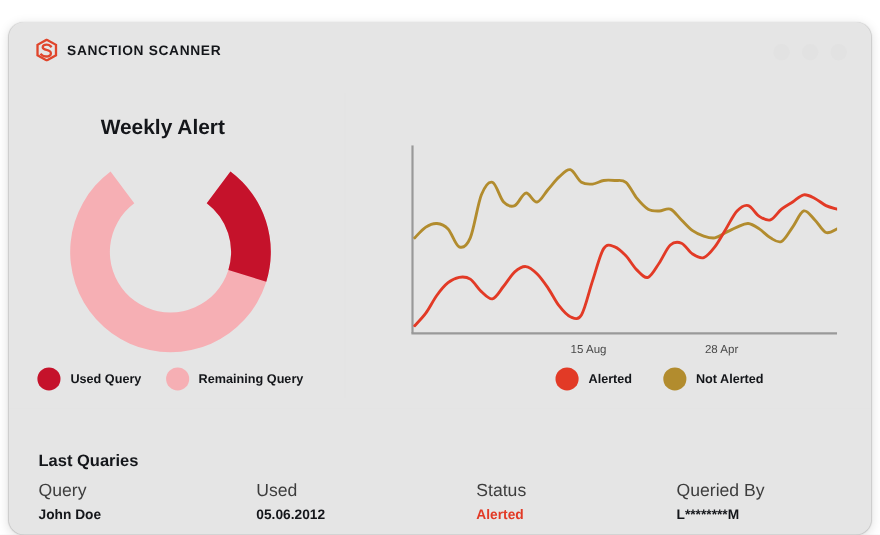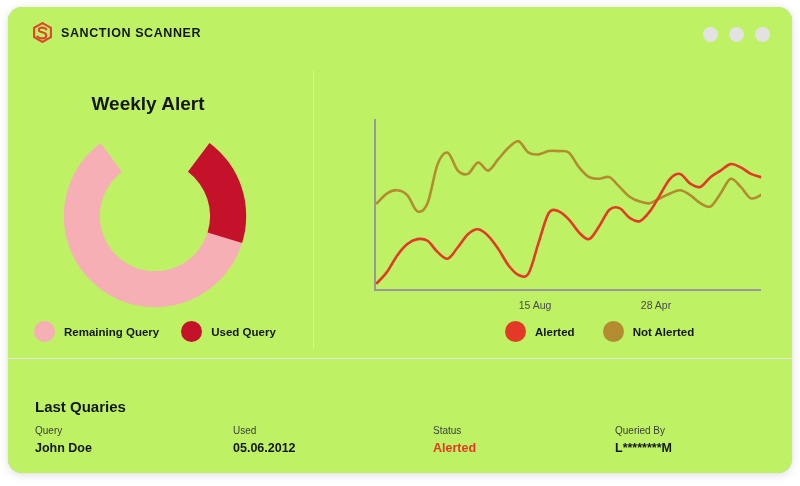--- a/index.html
+++ b/index.html
@@ -8,24 +8,24 @@
     width: 800px;
     height: 486px;
     background: #ffffff;
     font-family: "Liberation Sans", sans-serif;
     overflow: hidden;
   }
 
   #app-card {
     position: absolute;
     left: 8px;
-    top: 7px;
+    top: 20px;
     width: 784px;
     height: 466px;
-    background: #bef264;
+    background: #e5e5e5;
     border-radius: 14px;
     box-shadow: 0 2px 10px rgba(0,0,0,0.13), 0 0 1px rgba(0,0,0,0.18);
     overflow: hidden;
   }
 
   
   #app-header {
     position: absolute;
     left: 0; top: 0;
     width: 784px;
@@ -208,21 +208,21 @@
     left: 27px;
     top: 66px;
     width: 730px;
   }
 
   .query-col {
     position: absolute;
     top: 0;
   }
   .query-col-header {
-    font-size: 10px;
+    font-size: 16px;
     color: #3d3d3d;
     margin-bottom: 5px;
     white-space: nowrap;
   }
   .query-col-value {
     font-size: 12.5px;
     font-weight: bold;
     color: #14161a;
     white-space: nowrap;
   }
@@ -265,26 +265,26 @@
         <svg id="donut-svg" width="190" height="190" viewBox="0 0 200 200" aria-hidden="true">
           <g id="donut-slices">
               <path d="M 157.37201410965002 23.029538152599628 A 96 96 0 1 1 42.62798589034995 23.029538152599628 L 65.33774147541976 53.497012633862276 A 58 58 0 1 0 134.66225852458024 53.497012633862276 Z" fill="#F6AFB4"></path>
               <path d="M 157.37201410965002 23.029538152599628 A 96 96 0 0 1 191.65703675226854 128.54798791146746 L 155.37612637116226 117.24774269651158 A 58 58 0 0 0 134.66225852458024 53.497012633862276 Z" fill="#C5122B"></path>
             </g>
         </svg>
       </div>
 
       <div id="donut-legend">
         <div class="legend-entry">
+          <span class="legend-swatch" style="background:#C5122B;"></span>
+          <span class="legend-label">Used Query</span>
+        </div>
+        <div class="legend-entry">
           <span class="legend-swatch" style="background:#F6AFB4;"></span>
           <span class="legend-label">Remaining Query</span>
-        </div>
-        <div class="legend-entry">
-          <span class="legend-swatch" style="background:#C5122B;"></span>
-          <span class="legend-label">Used Query</span>
         </div>
       </div>
     </div>
 
     <div id="line-panel">
 
       <div id="line-chart-wrap">
         <svg id="line-svg" width="390" height="175" viewBox="0 0 390 175" aria-hidden="true">
           <line x1="4" y1="0" x2="4" y2="171" stroke="#999999" stroke-width="2"></line>
           <line x1="3" y1="171" x2="390" y2="171" stroke="#999999" stroke-width="2"></line>

